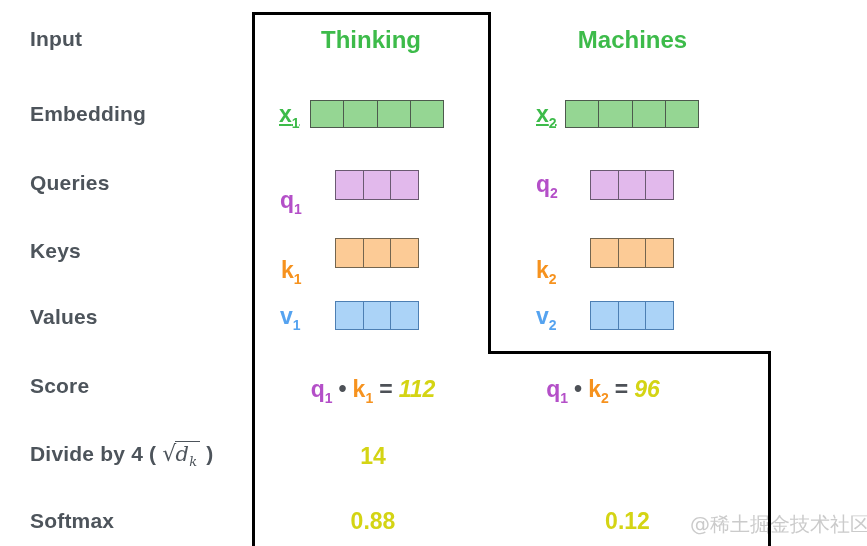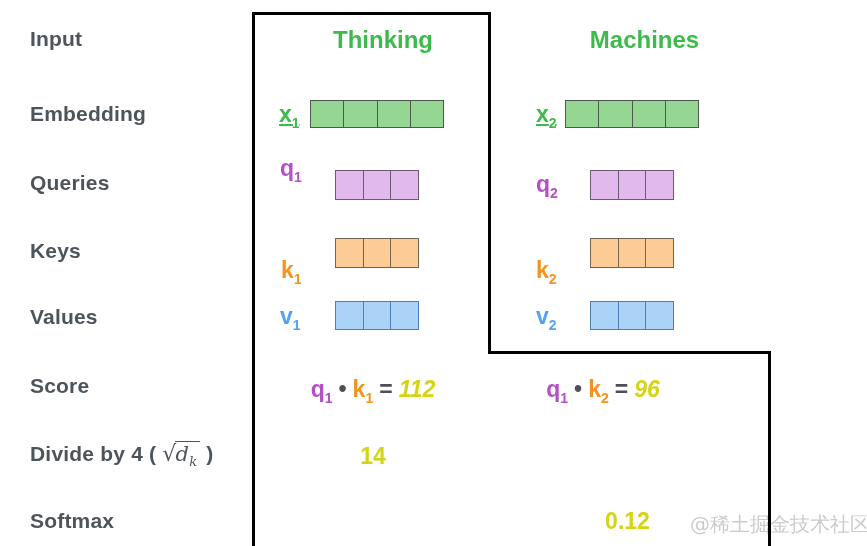--- a/index.html
+++ b/index.html
@@ -13,21 +13,21 @@
   html,body{margin:0;padding:0;}
   body{font-family:"Liberation Sans","DejaVu Sans",sans-serif;background:#ffffff;}
   .stage{position:relative;width:867px;height:546px;background:#ffffff;overflow:hidden;}
 
   .step-border{position:absolute;left:0;top:0;z-index:2;pointer-events:none;}
 
   .rowlabel{position:absolute;left:30px;color:var(--label-gray);font-size:21px;
     font-weight:600;letter-spacing:.2px;white-space:nowrap;z-index:3;}
 
   .colhead{position:absolute;top:26px;font-size:24px;font-weight:700;color:var(--green);
-    text-align:center;z-index:3;padding-left:12px;}
+    text-align:center;z-index:3;}
 
   .vlabel{position:absolute;font-size:23px;font-weight:700;z-index:3;white-space:nowrap;}
   .vlabel sub,.score sub{font-size:14px;font-weight:700;}
 
   .cells{position:absolute;display:flex;z-index:3;box-sizing:border-box;}
   .cells .cell{flex:1;}
   .cells.green{background:var(--green-fill);border:1.6px solid var(--green-border);}
   .cells.green .cell + .cell{border-left:1.6px solid var(--green-border);}
   .cells.purple{background:var(--purple-fill);border:1.6px solid var(--purple-border);}
   .cells.purple .cell + .cell{border-left:1.6px solid var(--purple-border);}
@@ -84,21 +84,21 @@
   <div class="colhead" style="left:500px;width:265px">Machines</div>
 
   <div class="vlabel c-green" style="left:279px;top:101px"><span>x</span><sub>1</sub></div>
   <div class="cells green" style="left:310px;top:100px;width:134px;height:28px">
     <div class="cell"></div>
       <div class="cell"></div>
       <div class="cell"></div>
       <div class="cell"></div>
   </div>
 
-  <div class="vlabel c-purple" style="left:280px;top:155px"><span>q</span><sub>1</sub></div>
+  <div class="vlabel c-purple" style="left:280px;top:187px"><span>q</span><sub>1</sub></div>
   <div class="cells purple" style="left:335px;top:170px;width:84px;height:30px">
     <div class="cell"></div>
       <div class="cell"></div>
       <div class="cell"></div>
   </div>
 
   <div class="vlabel c-orange" style="left:281px;top:239px"><span>k</span><sub>1</sub></div>
   <div class="cells orange" style="left:335px;top:238px;width:84px;height:30px">
     <div class="cell"></div>
       <div class="cell"></div>
@@ -110,20 +110,21 @@
     <div class="cell"></div>
       <div class="cell"></div>
       <div class="cell"></div>
   </div>
 
   <div class="score" style="left:252px;width:242px">
     <span class="part c-purple"><span>q</span><sub>1</sub></span><span class="part c-dark">•</span><span class="part c-orange"><span>k</span><sub>1</sub></span><span class="part c-dark">=</span><span class="part c-yellow">112</span>
   </div>
 
   <div class="num" style="left:252px;width:242px;top:443px">14</div>
+  <div class="num" style="left:252px;width:242px;top:508px">0.88</div>
 
   <div class="vlabel c-green" style="left:536px;top:101px"><span>x</span><sub>2</sub></div>
   <div class="cells green" style="left:565px;top:100px;width:134px;height:28px">
     <div class="cell"></div>
       <div class="cell"></div>
       <div class="cell"></div>
       <div class="cell"></div>
   </div>
 
   <div class="vlabel c-purple" style="left:536px;top:171px"><span>q</span><sub>2</sub></div>

